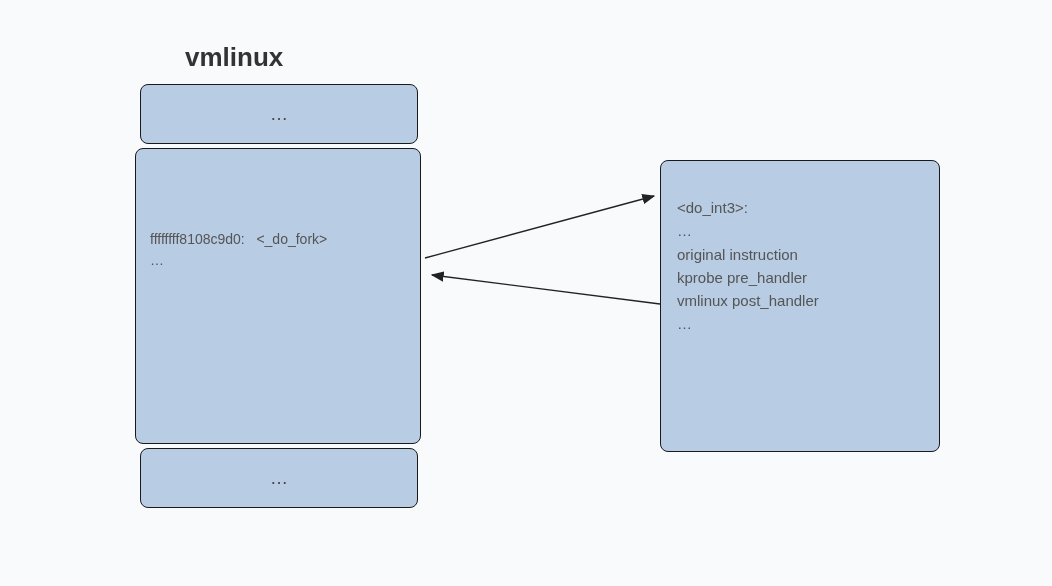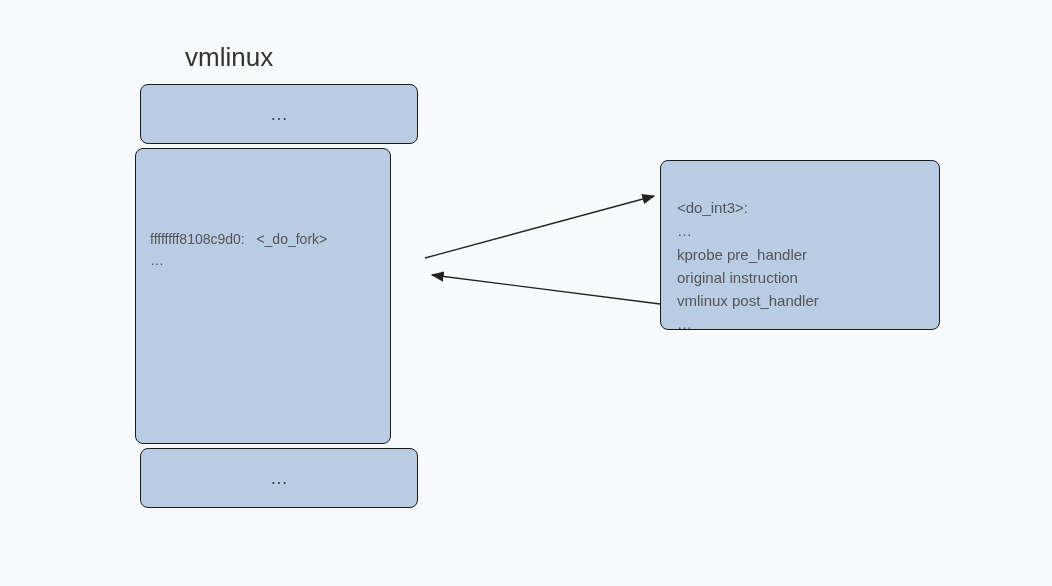--- a/index.html
+++ b/index.html
@@ -13,21 +13,21 @@
       background: #f8fafb;
       font-family: Arial, sans-serif;
       position: relative;
       overflow: hidden;
     }
     .title {
       position: absolute;
       top: 42px;
       left: 185px;
       font-size: 26px;
-      font-weight: normal;
+      font-weight: bold;
       color: #333;
     }
     .box {
       position: absolute;
       background: #b8cce4;
       border: 1px solid #1a1a1a;
       border-radius: 8px;
     }
     .box-top {
       top: 84px;
@@ -36,21 +36,21 @@
       height: 60px;
       display: flex;
       align-items: center;
       justify-content: center;
       font-size: 18px;
       color: #444;
     }
     .box-middle {
       top: 148px;
       left: 135px;
-      width: 256px;
+      width: 286px;
       height: 296px;
       padding: 80px 14px 14px 14px;
       font-size: 14px;
       color: #555;
       line-height: 1.5;
     }
     .box-middle .line1, .box-middle .line2, .box-middle .line3 {
       white-space: pre;
     }
     .box-bottom {
@@ -61,21 +61,21 @@
       display: flex;
       align-items: center;
       justify-content: center;
       font-size: 18px;
       color: #444;
     }
     .box-right {
       top: 160px;
       left: 660px;
       width: 280px;
-      height: 170px;
+      height: 292px;
       padding: 35px 16px 16px 16px;
       font-size: 15px;
       color: #555;
       line-height: 1.55;
     }
     .arrow-svg {
       position: absolute;
       top: 0;
       left: 0;
       width: 1052px;
@@ -97,22 +97,22 @@
   <div class="line3">…</div>
 </div>
 
 <div class="box box-bottom">
   <span>…</span>
 </div>
 
 <div class="box box-right">
   <div>&lt;do_int3&gt;:</div>
   <div>…</div>
+  <div>original instruction</div>
   <div>kprobe pre_handler</div>
-  <div>original instruction</div>
   <div>vmlinux post_handler</div>
   <div>…</div>
 </div>
 
 <svg class="arrow-svg" viewBox="0 0 1052 586">
   <defs>
     <marker id="arrowhead" markerWidth="10" markerHeight="8" refX="9" refY="4" orient="auto">
       <polygon points="0 0, 10 4, 0 8" fill="#222"></polygon>
     </marker>
   </defs>

